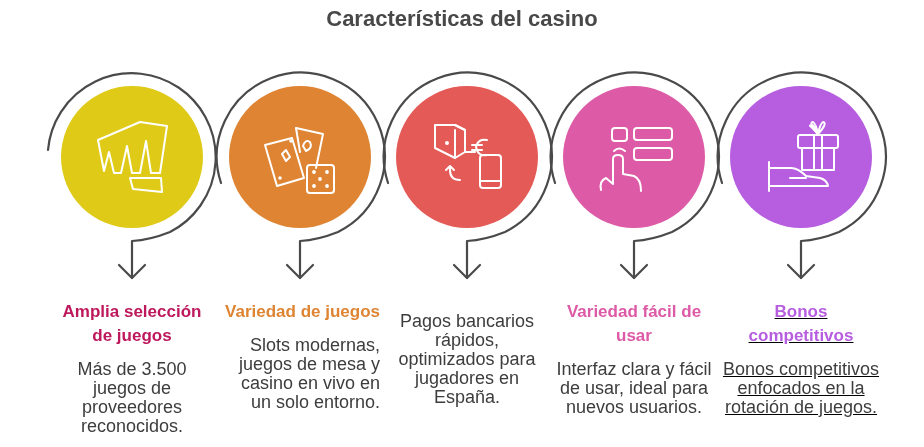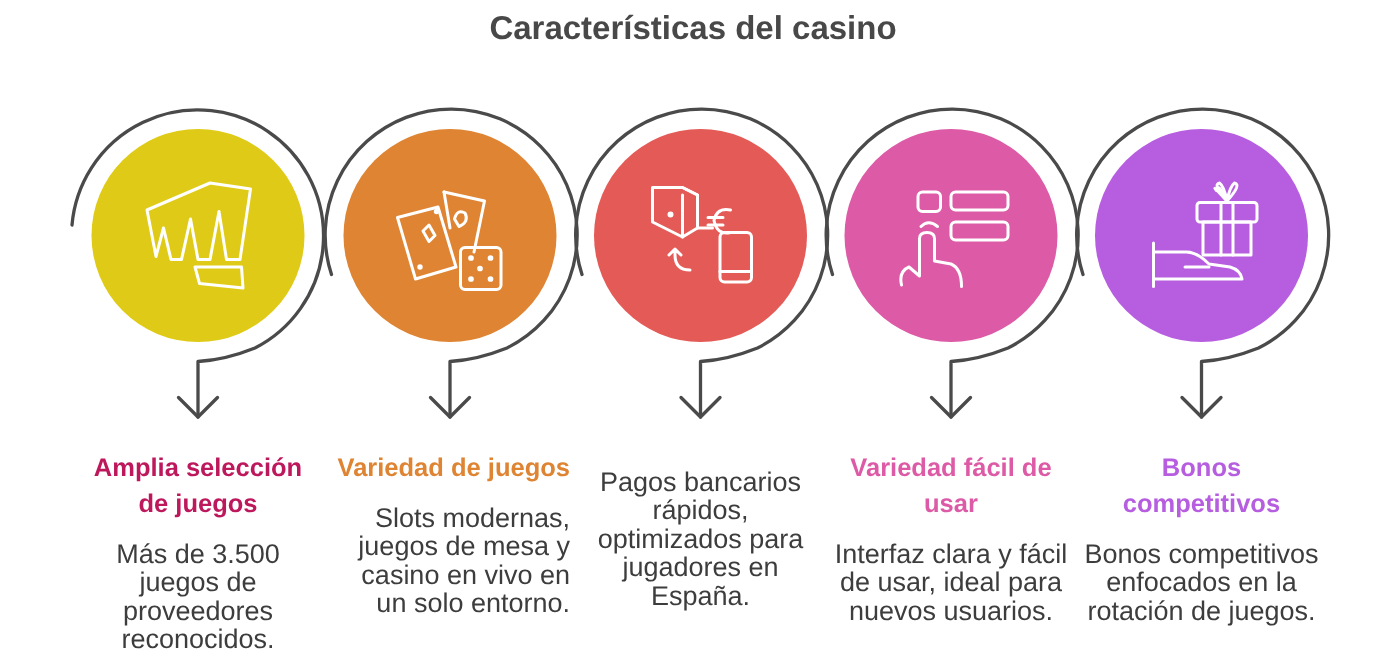--- a/index.html
+++ b/index.html
@@ -111,16 +111,16 @@
 
 <div class="item-text" style="left: 387px;">
   <div class="item-desc">Pagos bancarios rápidos, optimizados para jugadores en España.</div>
 </div>
 
 <div class="item-text" style="left: 554px;">
   <div class="item-title" style="color:#dd5aa6;">Variedad fácil de usar</div>
   <div class="item-desc">Interfaz clara y fácil de usar, ideal para nuevos usuarios.</div>
 </div>
 
-<div class="item-text" style="left: 721px;">
+<div class="item-text" style="left: 721px; text-decoration: underline;">
   <div class="item-title" style="color:#b65de0;">Bonos competitivos</div>
   <div class="item-desc">Bonos competitivos enfocados en la rotación de juegos.</div>
 </div>
 
 </body></html>

